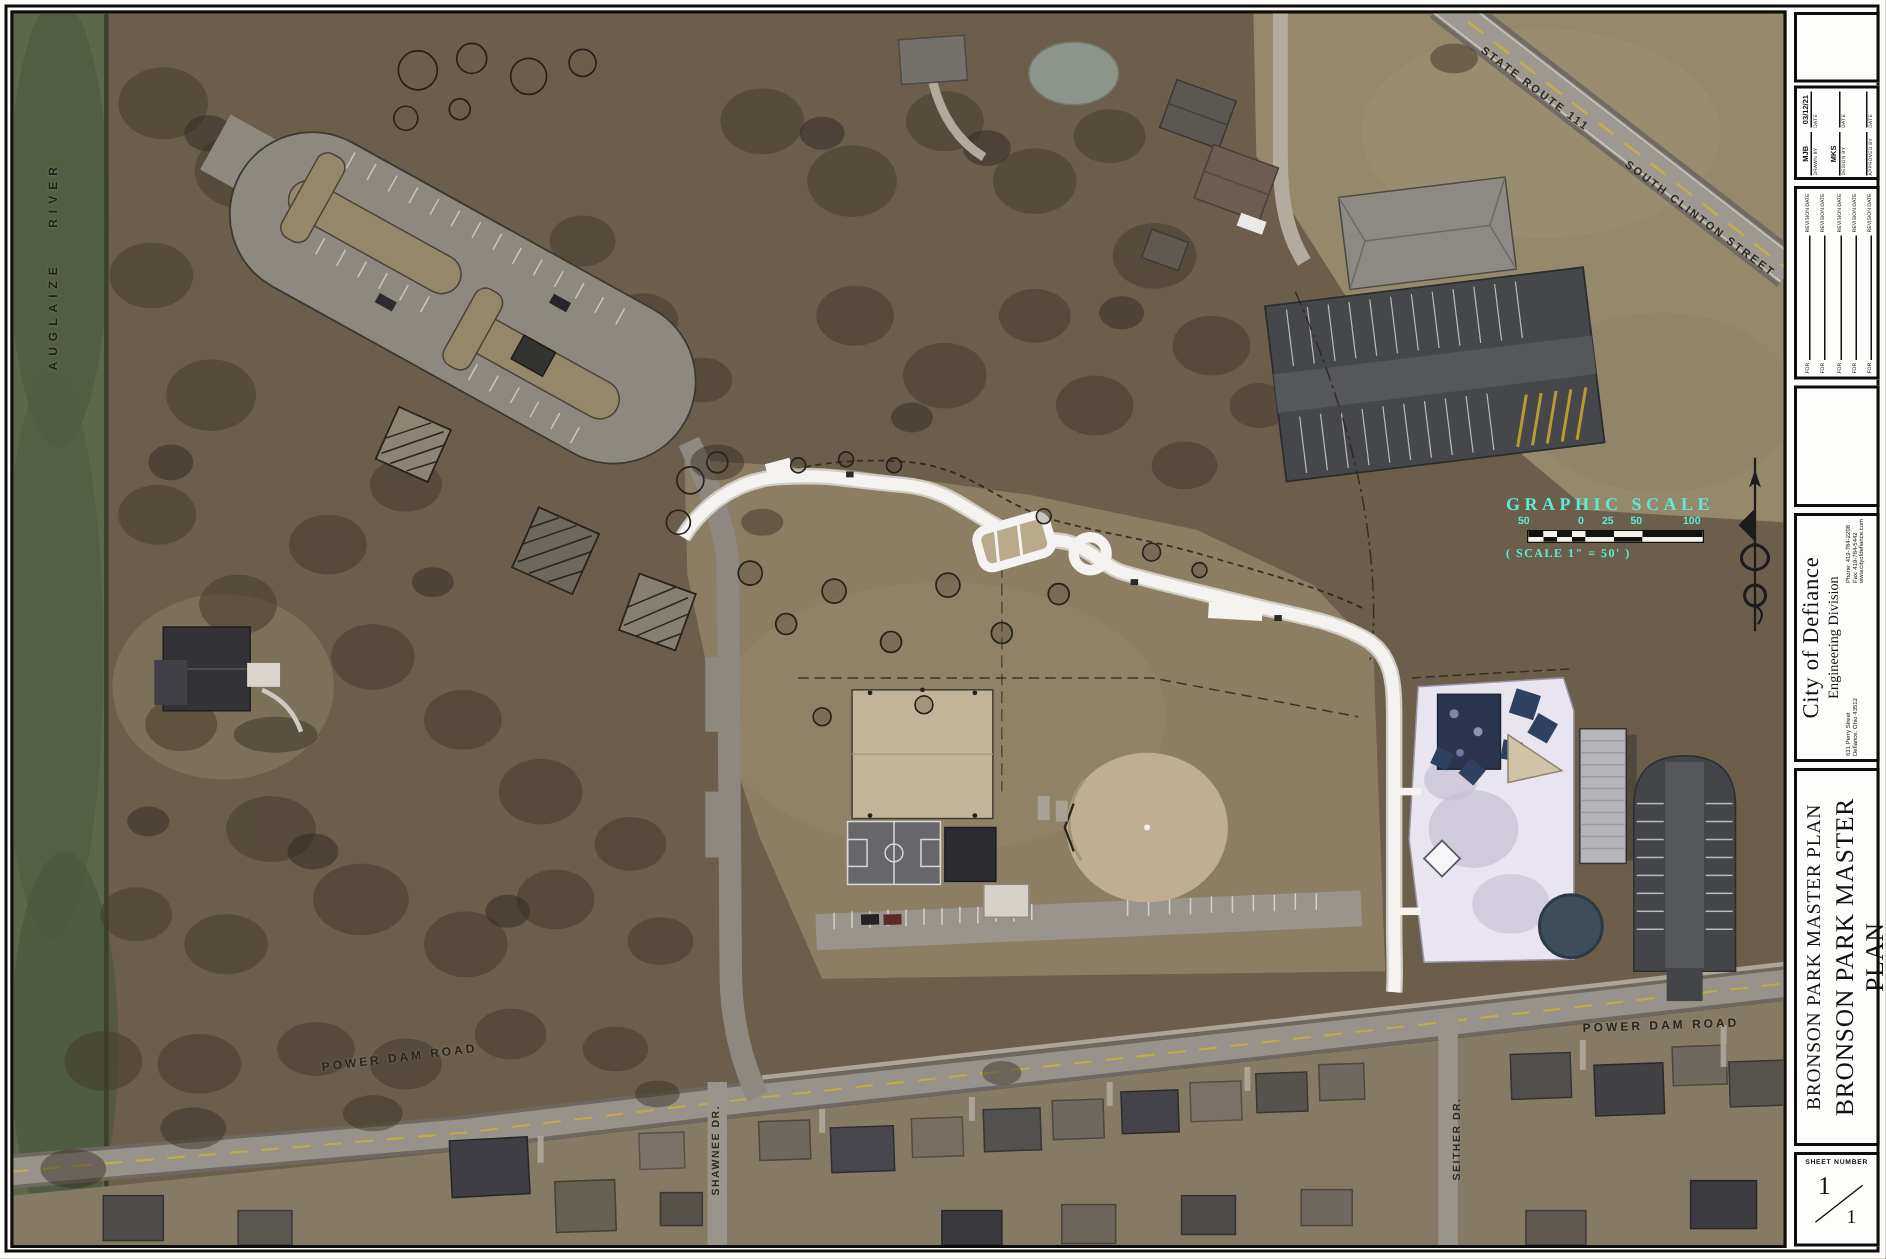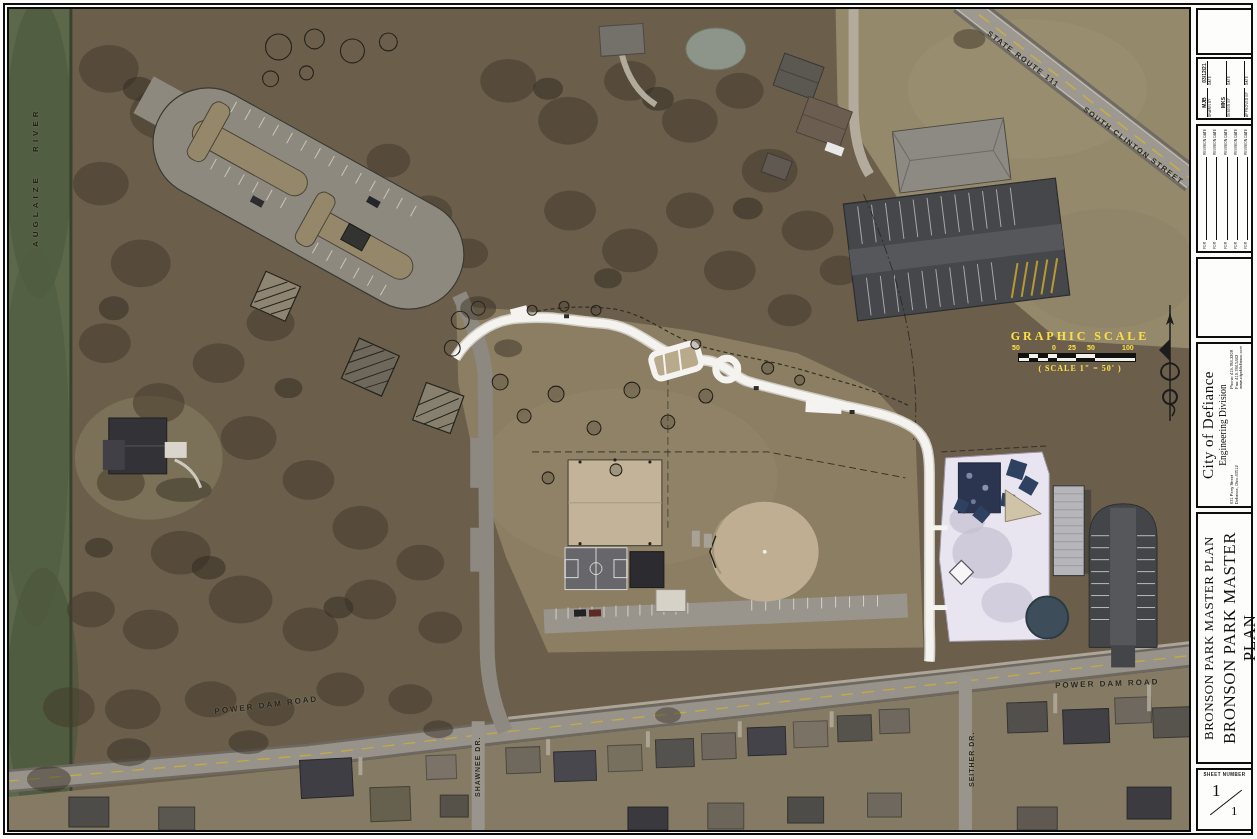--- a/index.html
+++ b/index.html
@@ -17,22 +17,22 @@
             text-shadow:0 0 2px rgba(190,180,150,.45);}
   .lab-river{left:22px;top:238px;transform:rotate(-90deg);letter-spacing:4px;word-spacing:16px;color:#20201a;}
   .lab-sr111{left:982px;top:20px;transform:rotate(37deg);font-size:7.5px;letter-spacing:1.5px;color:#2a2a24;}
   .lab-clinton{left:1078px;top:96px;transform:rotate(37deg);font-size:7.5px;letter-spacing:1.5px;color:#2a2a24;}
   .lab-pdw{left:205px;top:698px;transform:rotate(-7deg);font-size:8px;letter-spacing:2px;color:#262620;}
   .lab-pde{left:1046px;top:672px;transform:rotate(-2deg);font-size:8px;letter-spacing:2px;color:#262620;}
   .lab-shawnee{left:465px;top:788px;transform:rotate(-90deg);font-size:7px;letter-spacing:1px;color:#2a2a24;}
   .lab-seither{left:959px;top:778px;transform:rotate(-90deg);font-size:7px;letter-spacing:1px;color:#2a2a24;}
 
   
-  .scalebox{position:absolute;left:995px;top:320px;width:152px;color:#fde047;
-            font-family:"Liberation Serif",serif;text-align:center;}
+  .scalebox{position:absolute;left:995px;top:320px;width:152px;color:#5eead4;
+            font-family:"Liberation Serif",serif;text-align:left;}
   .scale-title{font-size:12px;font-weight:bold;letter-spacing:3px;}
   .scale-ticks{position:relative;height:9px;font-size:7px;font-weight:bold;
                font-family:"Liberation Sans",sans-serif;}
   .scale-ticks span{position:absolute;top:0;}
   .scale-bar{position:relative;left:14px;width:118px;height:9px;border:1px solid #111;
              box-sizing:border-box;background:#fff;}
   .scale-row{display:flex;height:50%;}
   .scale-row i{display:block;height:100%;}
   .sb{background:#111;} .sw{background:#f2f1ea;}
   .scale-note{font-size:8px;font-weight:bold;letter-spacing:1px;margin-top:2px;}

